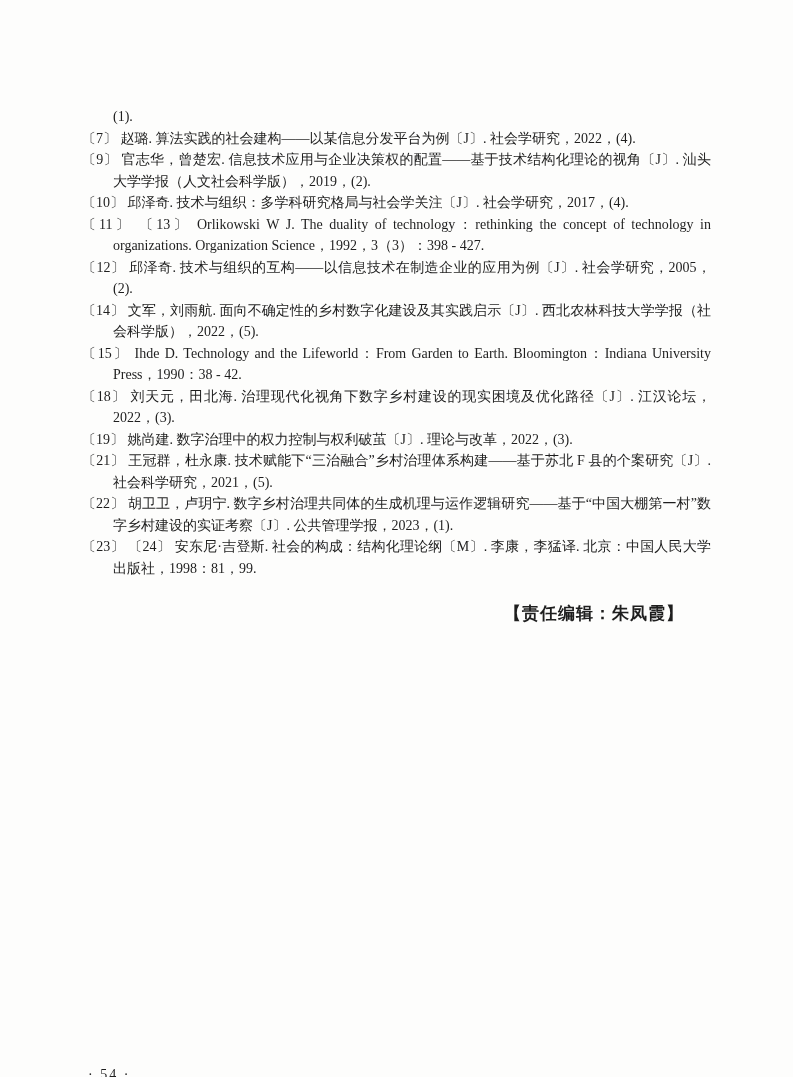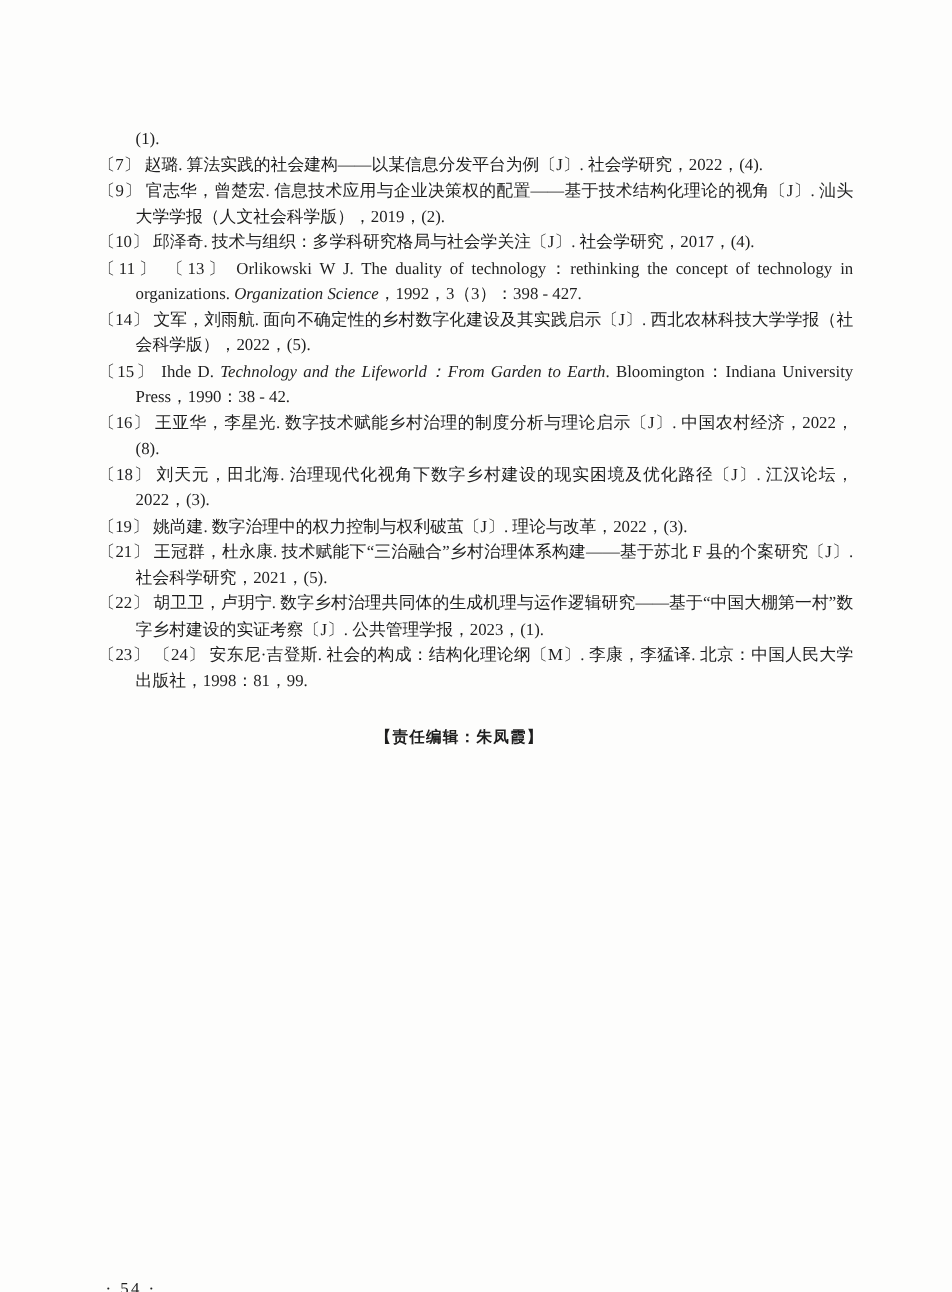--- a/index.html
+++ b/index.html
@@ -32,28 +32,27 @@
     margin: 0;
     padding: 0;
   }
   li.ref {
     padding-left: 31px;
     text-indent: -31px;
     text-align: justify;
     text-justify: inter-ideograph;
   }
   .italic {
-    font-style: italic;
   }
   .editor-note {
     margin-top: 24px;
     padding-right: 27px;
-    text-align: center;
+    text-align: right;
     font-weight: bold;
-    font-size: 13px;
+    font-size: 17px;
     font-family: Liberation Serif, serif;
     letter-spacing: 1px;
   }
   .page-number {
     position: absolute;
     left: 88px;
     top: 1064px;
     font-size: 14px;
     line-height: 21.5px;
     letter-spacing: 2px;
@@ -63,23 +62,23 @@
 <body>
 
 <div class="content">
   <p class="carryover">(1).</p>
 
   <ol class="ref-list">
       <li class="ref"><span>〔7〕 </span><span>赵璐. 算法实践的社会建构——以某信息分发平台为例〔J〕. 社会学研究，2022，(4).</span></li>
       <li class="ref"><span>〔9〕 </span><span>官志华，曾楚宏. 信息技术应用与企业决策权的配置——基于技术结构化理论的视角〔J〕. 汕头大学学报（人文社会科学版），2019，(2).</span></li>
       <li class="ref"><span>〔10〕 </span><span>邱泽奇. 技术与组织：多学科研究格局与社会学关注〔J〕. 社会学研究，2017，(4).</span></li>
       <li class="ref"><span>〔11〕 </span><span>〔13〕 Orlikowski W J. The duality of technology：rethinking the concept of technology in organizations. </span><span class="italic">Organization Science</span><span>，1992，3（3）：398 - 427.</span></li>
+      <li class="ref"><span>〔12〕 </span><span>邱泽奇. 技术与组织的互构——以信息技术在制造企业的应用为例〔J〕. 社会学研究，2005，(2).</span></li>
       <li class="ref"><span>〔14〕 </span><span>文军，刘雨航. 面向不确定性的乡村数字化建设及其实践启示〔J〕. 西北农林科技大学学报（社会科学版），2022，(5).</span></li>
       <li class="ref"><span>〔15〕 </span><span>Ihde D. </span><span class="italic">Technology and the Lifeworld：From Garden to Earth</span><span>. Bloomington：Indiana University Press，1990：38 - 42.</span></li>
-      <li class="ref"><span>〔16〕 </span><span>王亚华，李星光. 数字技术赋能乡村治理的制度分析与理论启示〔J〕. 中国农村经济，2022，(8).</span></li>
       <li class="ref"><span>〔18〕 </span><span>刘天元，田北海. 治理现代化视角下数字乡村建设的现实困境及优化路径〔J〕. 江汉论坛，2022，(3).</span></li>
       <li class="ref"><span>〔19〕 </span><span>姚尚建. 数字治理中的权力控制与权利破茧〔J〕. 理论与改革，2022，(3).</span></li>
       <li class="ref"><span>〔21〕 </span><span>王冠群，杜永康. 技术赋能下“三治融合”乡村治理体系构建——基于苏北 F 县的个案研究〔J〕. 社会科学研究，2021，(5).</span></li>
       <li class="ref"><span>〔22〕 </span><span>胡卫卫，卢玥宁. 数字乡村治理共同体的生成机理与运作逻辑研究——基于“中国大棚第一村”数字乡村建设的实证考察〔J〕. 公共管理学报，2023，(1).</span></li>
       <li class="ref"><span>〔23〕 </span><span>〔24〕 安东尼·吉登斯. 社会的构成：结构化理论纲〔M〕. 李康，李猛译. 北京：中国人民大学出版社，1998：81，99.</span></li>
     </ol>
 
   <div class="editor-note">【责任编辑：朱凤霞】</div>
 </div>
 

